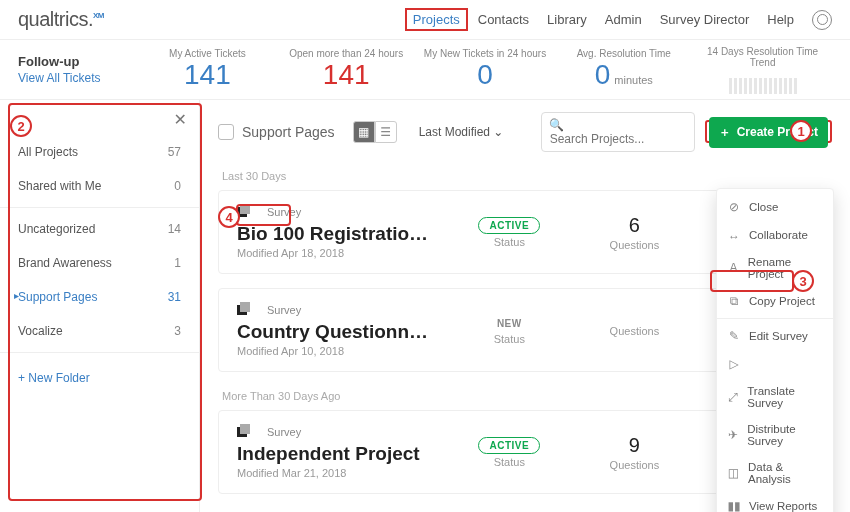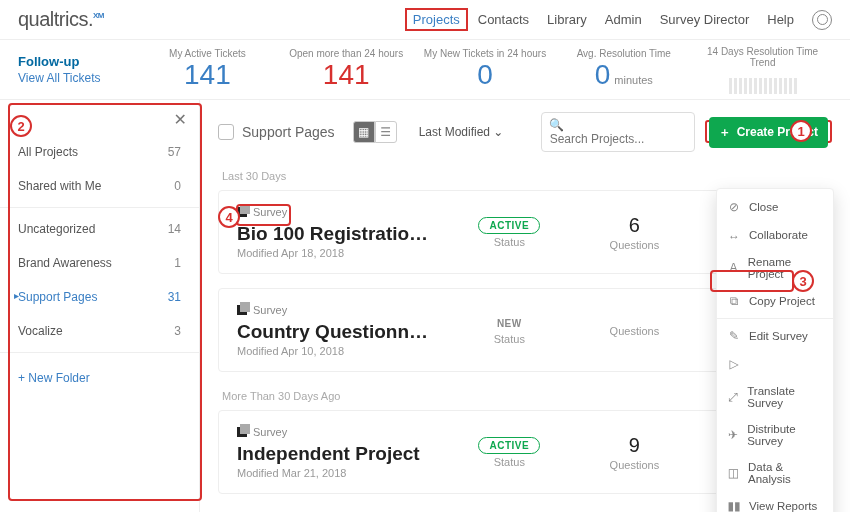--- a/index.html
+++ b/index.html
@@ -9,21 +9,21 @@
 .logo sup { font-size: 8px; color: #3a7fc4; font-weight: 700; }
 .nav-right { margin-left: auto; display: flex; align-items: center; gap: 18px; color: #555; }
 .nav-right span { cursor: pointer; font-size: 13px; }
 .nav-right .active-nav { color: #3a7fc4; }
 .nav-hl { border: 2px solid #d7302e; padding: 2px 6px; margin: -4px -8px; }
 .avatar-ic { width: 20px; height: 20px; border: 1.5px solid #888; border-radius: 50%; display: inline-flex; align-items: center; justify-content: center; }
 .avatar-ic::after { content: ""; width: 9px; height: 9px; border: 1.5px solid #888; border-radius: 50%; }
 
 .statsbar { height: 60px; padding: 8px 18px; display: flex; align-items: center; background: #fff; border-bottom: 1px solid #eee; }
 .follow { width: 120px; }
-.follow-title { font-size: 13px; font-weight: 600; color: #0369a1; }
+.follow-title { font-size: 13px; font-weight: 600; color: #404040; }
 .follow-link { font-size: 12px; color: #3a7fc4; cursor: pointer; margin-top: 2px; }
 .stat { flex: 1; text-align: center; }
 .stat-label { font-size: 10px; color: #888; }
 .stat-val { font-size: 28px; color: #3a7fc4; font-weight: 400; }
 .stat-val.red { color: #d7302e; }
 .stat-unit { font-size: 11px; color: #888; margin-left: 4px; }
 .spark { display: flex; gap: 2px; justify-content: center; margin-top: 4px; height: 22px; align-items: flex-end; }
 .spark i { width: 3px; background: #e6e6e6; height: 16px; }
 
 .main { display: flex; height: 412px; }
@@ -54,21 +54,21 @@
 .search { width: 154px; border: 1px solid #ddd; border-radius: 4px; padding: 5px 8px; font-size: 12px; color: #888; }
 .search::before { content: ""; }
 .search input { border: 0; outline: 0; width: 120px; font-size: 12px; color: #555; }
 .create-btn { background: #0ea84f; color: #fff; border-radius: 4px; padding: 7px 10px; font-size: 12px; font-weight: 600; cursor: pointer; display: inline-flex; align-items: center; gap: 6px; }
 .create-group { position: relative; border: 2px solid #d7302e; padding: 2px; border-radius: 3px; }
 .create-wrap { position: relative; }
 
 .section-label { font-size: 11px; color: #aaa; margin: 18px 0 8px 4px; }
 .card { border: 1px solid #eee; border-radius: 4px; padding: 14px 18px; display: flex; align-items: center; gap: 18px; margin-bottom: 14px; position: relative; }
 .card-left { flex: 1.5; min-width: 0; }
-.type { display: inline-flex; align-items: center; gap: 6px; font-size: 11px; color: #888; }
+.type { display: inline-flex; align-items: center; gap: 20px; font-size: 11px; color: #888; }
 .type .sq { width: 10px; height: 10px; background: #222; position: relative; }
 .type .sq::after { content: ""; width: 10px; height: 10px; background: #aaa; position: absolute; left: 3px; top: -3px; }
 .card-title { font-size: 19px; color: #222; font-weight: 700; margin-top: 3px; white-space: nowrap; overflow: hidden; text-overflow: ellipsis; }
 .card-mod { font-size: 11px; color: #999; margin-top: 2px; }
 .metric { flex: 0.8; text-align: center; }
 .metric-val { font-size: 20px; color: #222; font-weight: 500; }
 .metric-lbl { font-size: 11px; color: #999; margin-top: 2px; }
 .badge { border: 1.5px solid #0ea84f; color: #0ea84f; border-radius: 12px; font-size: 10px; font-weight: 700; padding: 2px 10px; display: inline-block; letter-spacing: 0.5px; }
 .badge.new { border: 0; color: #888; font-weight: 700; }
 .more-btn { width: 26px; height: 26px; border-radius: 50%; background: #0073e6; color: #fff; display: flex; align-items: center; justify-content: center; font-size: 14px; letter-spacing: 1px; position: absolute; right: 8px; top: 8px; cursor: pointer; }

